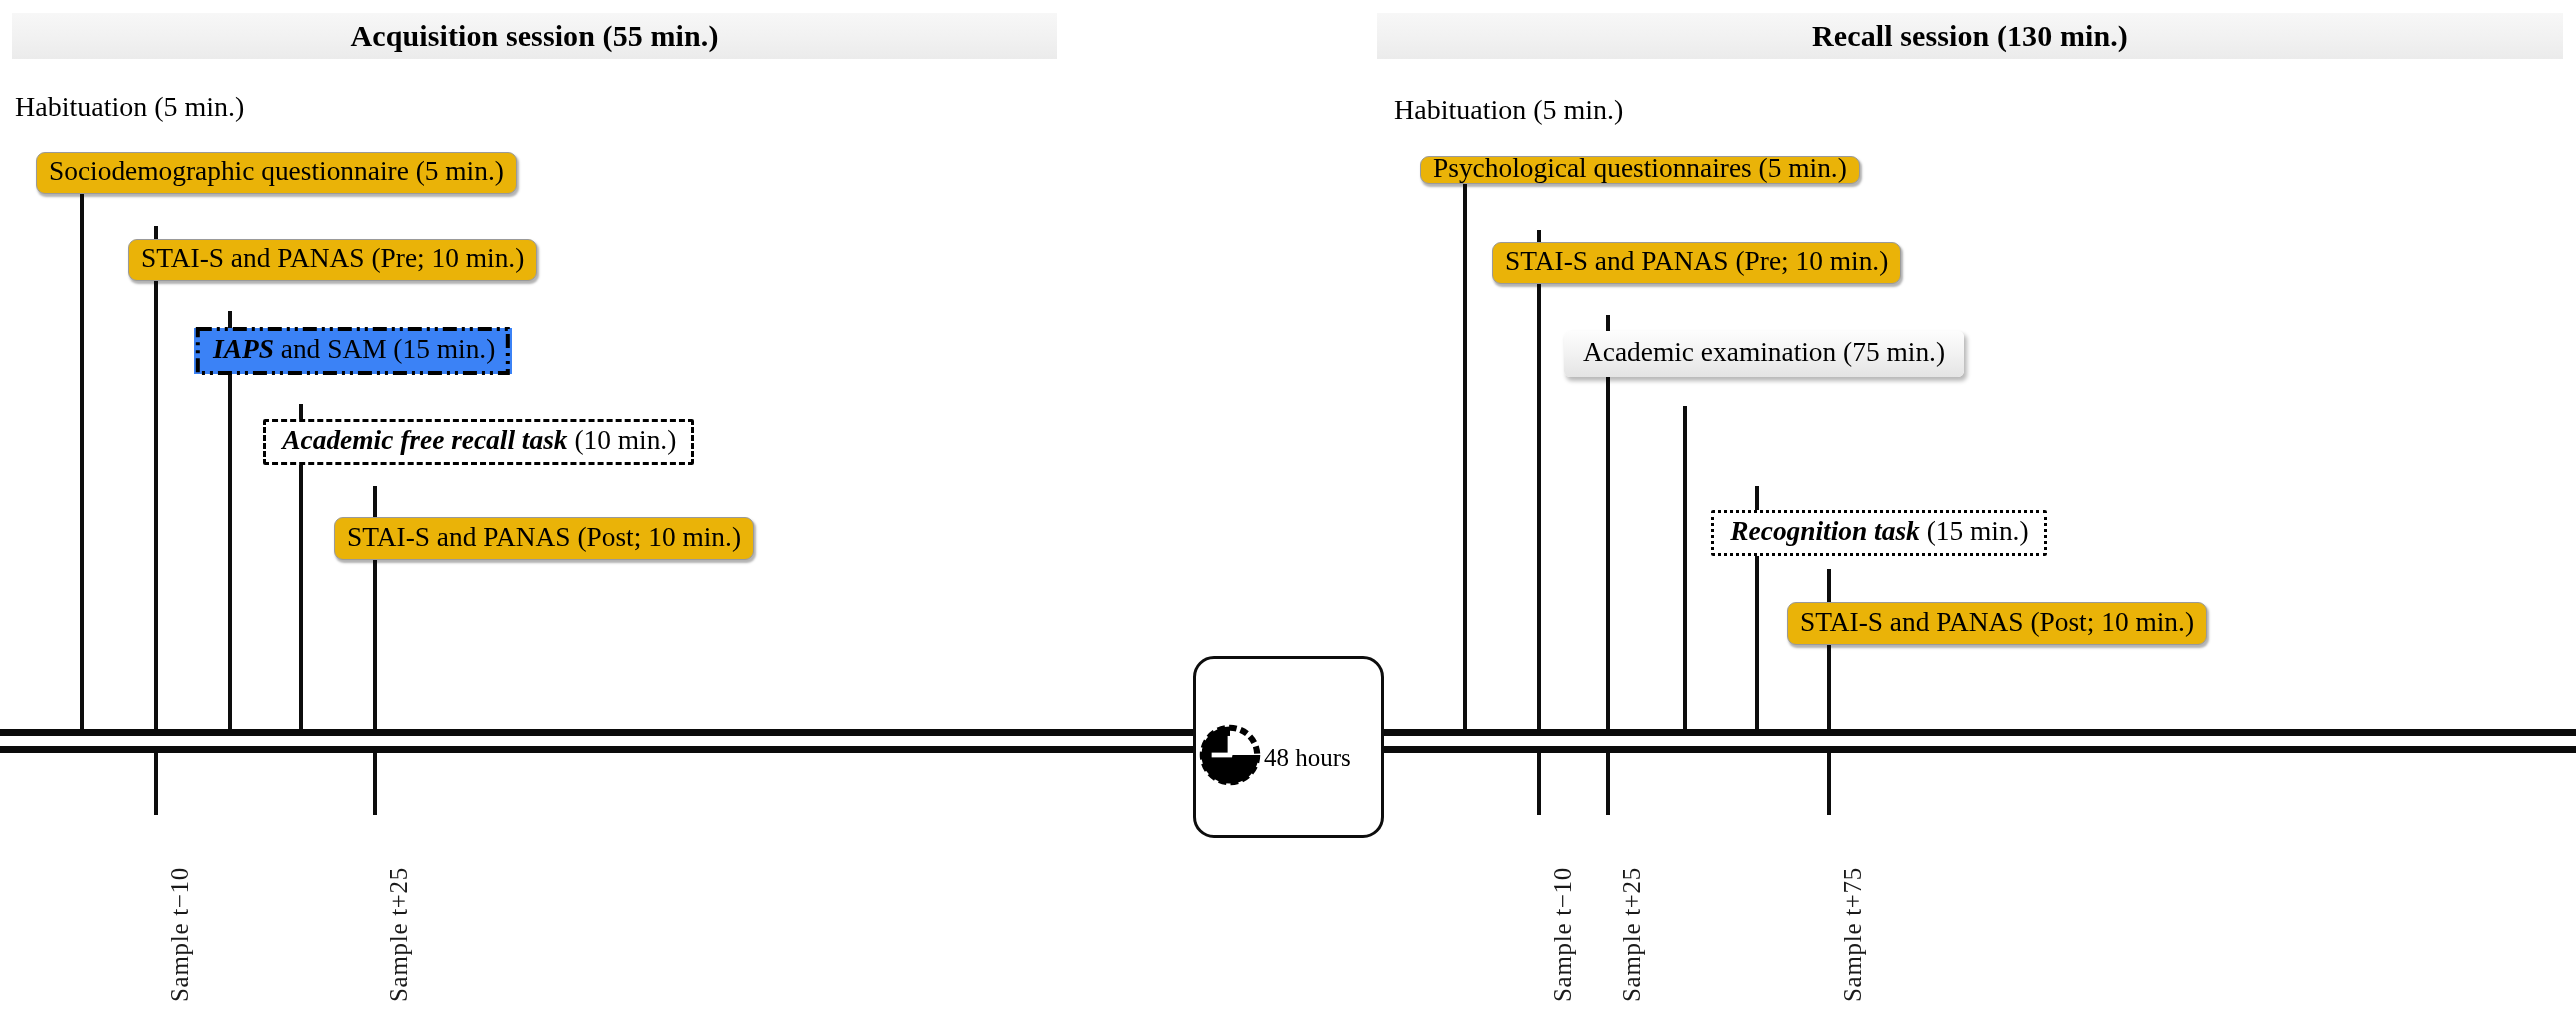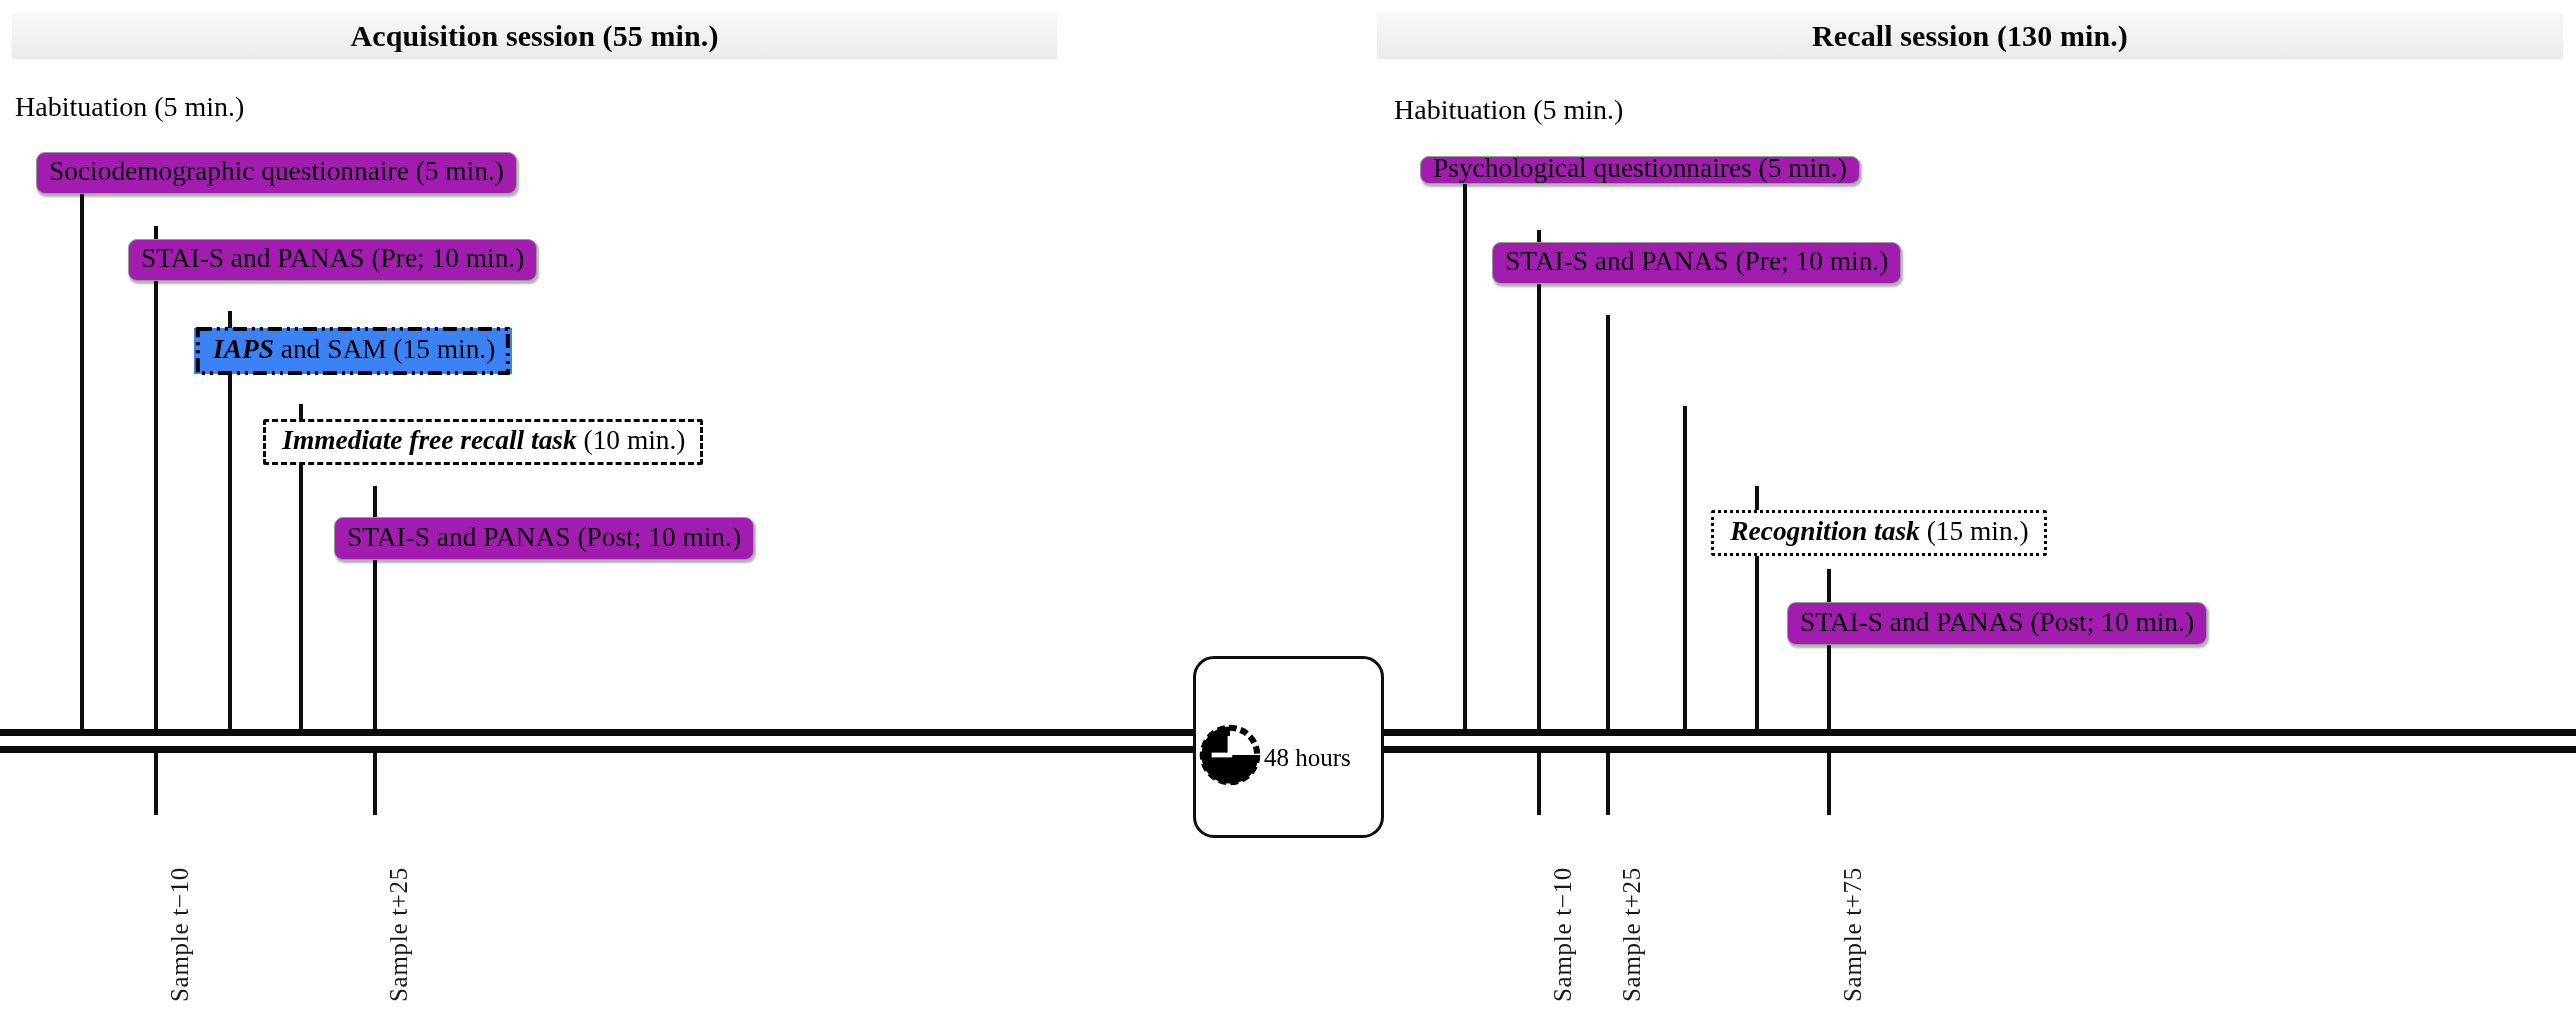--- a/index.html
+++ b/index.html
@@ -54,21 +54,21 @@
     background:#ffffff;
   }
   .event-box .txt{white-space:nowrap;}
   .event-box .txt i{font-style:italic;font-weight:bold;}
 
   
   .style-solid{
     border:1.5px solid #9a9a9a;
     border-radius:9px;
     box-shadow:1.5px 2.2px 2.2px rgba(0,0,0,.30);
-    background:#a21caf;
+    background:#eab308;
   }
   
   .style-dashed{
     border:3.7px dashed #000000;
     border-radius:2.2px;
     box-shadow:none;
     background:#ffffff;
   }
   
   .style-dashdot{
@@ -179,21 +179,21 @@
     <svg class="boxborder" viewBox="0 0 100 100" preserveAspectRatio="none">
       <rect x="1.2" y="2" width="97.6" height="96" fill="none" stroke="#000" stroke-width="4" vector-effect="non-scaling-stroke" stroke-dasharray="14 5 3 5 3 5"></rect>
     </svg>
     <span class="txt">
       <i>IAPS</i><span> and SAM  (15 min.)</span>
     </span>
   </div>
 
   <div class="event-box style-dashed" style="left:263px;top:419px;height:46px;padding:4.4px 15px 6.7px 16.3px;">
     <span class="txt">
-      <i>Immediate free recall task</i><span> (10 min.)</span>
+      <i>Academic free recall task</i><span> (10 min.)</span>
     </span>
   </div>
 
   <div class="event-box style-solid" style="left:334px;top:517px;height:43px;">
     <span class="txt">STAI-S and PANAS (Post; 10 min.)</span>
   </div>
 
   <div class="tick" style="left:154px;top:747px;height:68px;"></div>
   <div class="tick" style="left:373px;top:747px;height:68px;"></div>
 
@@ -214,20 +214,23 @@
   <div class="vline" style="left:1827px;top:569px;height:166px;"></div>
 
   <div class="event-box style-solid" style="left:1420px;top:156px;height:28px;">
     <span class="txt">Psychological questionnaires (5 min.)</span>
   </div>
 
   <div class="event-box style-solid" style="left:1492px;top:242px;height:42px;">
     <span class="txt">STAI-S and PANAS (Pre; 10 min.)</span>
   </div>
 
+  <div class="event-box style-filled" style="left:1564px;top:331px;height:46px;padding:4.4px 19px 6.7px 19px;">
+    <span class="txt">Academic examination (75 min.)</span>
+  </div>
 
 
   <div class="event-box style-dotted" style="left:1711px;top:510px;height:46px;padding:4.4px 15px 6.7px 16.3px;">
     <span class="txt">
       <i>Recognition task</i><span> (15 min.)</span>
     </span>
   </div>
 
   <div class="event-box style-solid" style="left:1787px;top:602px;height:43px;">
     <span class="txt">STAI-S and PANAS (Post; 10 min.)</span>

